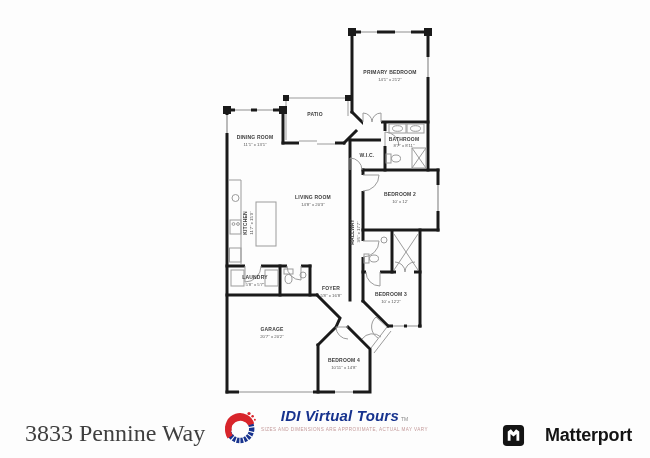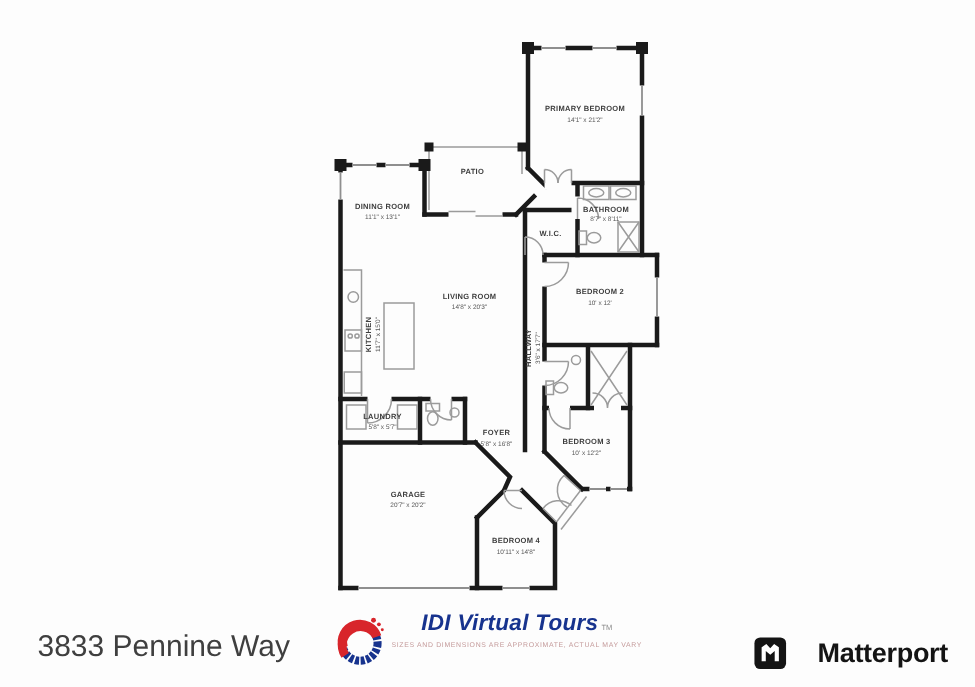--- a/index.html
+++ b/index.html
@@ -12,21 +12,21 @@
   
   .wall{fill:none;stroke:var(--wall);stroke-width:3;stroke-linecap:square;}
   .thin{fill:none;stroke:var(--fixture);stroke-width:1;}
   .erase{fill:var(--bg);stroke:none;}
   .winline{fill:none;stroke:#8f8f8f;stroke-width:1.2;}
   .fixture{fill:none;stroke:var(--fixture);stroke-width:1;}
   .pillar{fill:var(--wall);}
   .rname{font:600 5px "Liberation Sans",sans-serif;fill:#3d3d3d;text-anchor:middle;letter-spacing:.2px;}
   .rdims{font:400 4.3px "Liberation Sans",sans-serif;fill:#575757;text-anchor:middle;}
   
-  #address{position:absolute;left:25px;top:420px;font-size:20px;font-weight:500;color:var(--addr);}
+  #address{position:absolute;left:25px;top:420px;font-size:24px;font-weight:500;color:var(--addr);font-family:Liberation Serif, serif;}
   #idi{position:absolute;left:50%;top:407px;transform:translateX(-50%);display:flex;align-items:flex-start;gap:3px;}
   #idi .txt{display:flex;flex-direction:column;align-items:center;}
   #idi .brandline{display:flex;align-items:flex-end;}
   #idi .brand{font-size:15px;font-weight:900;font-style:italic;color:var(--idi-blue);letter-spacing:.2px;white-space:nowrap;}
   #idi .tm{font-size:5px;color:#8a8a8a;margin-left:2px;transform:translateY(-2px);}
   #idi .tagline{font-size:4.6px;letter-spacing:.45px;color:#c49a9a;margin-top:3px;white-space:nowrap;}
   #mp{position:absolute;right:18px;top:424px;display:flex;align-items:center;gap:20px;}
   #mp .brand{font-size:18px;font-weight:700;color:var(--mp-black);letter-spacing:-.2px;}
 </style>
 </head>

